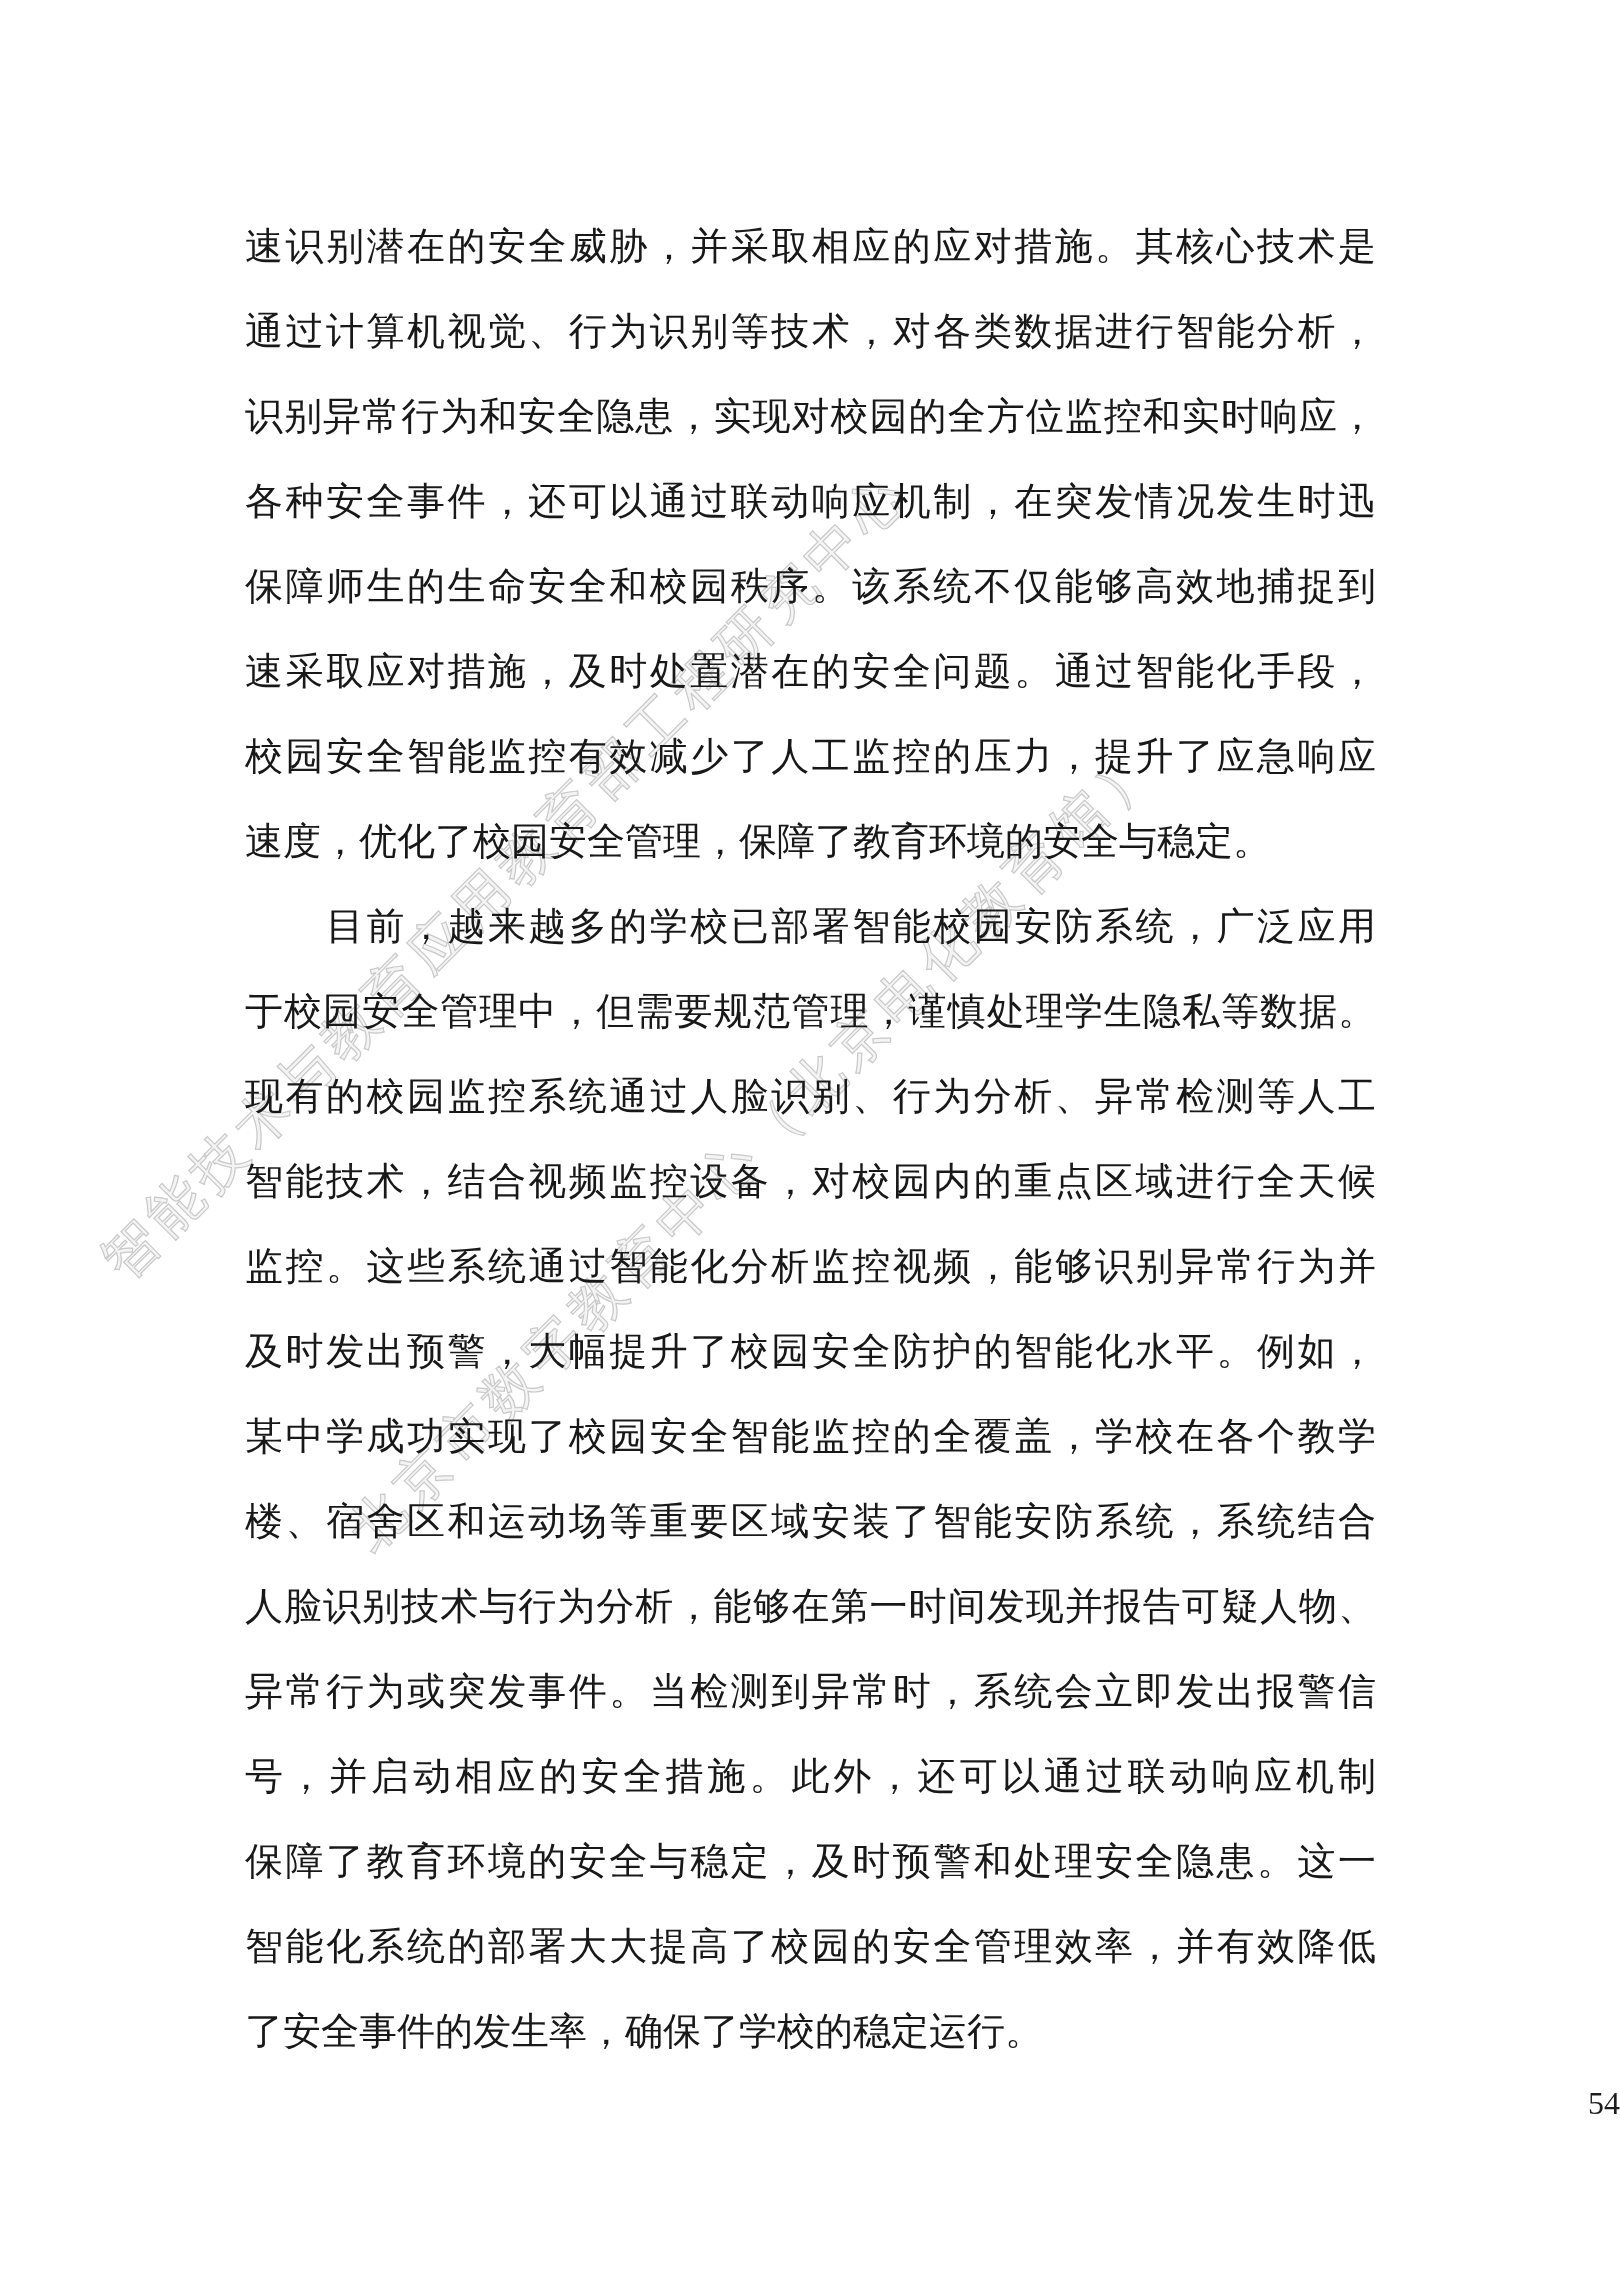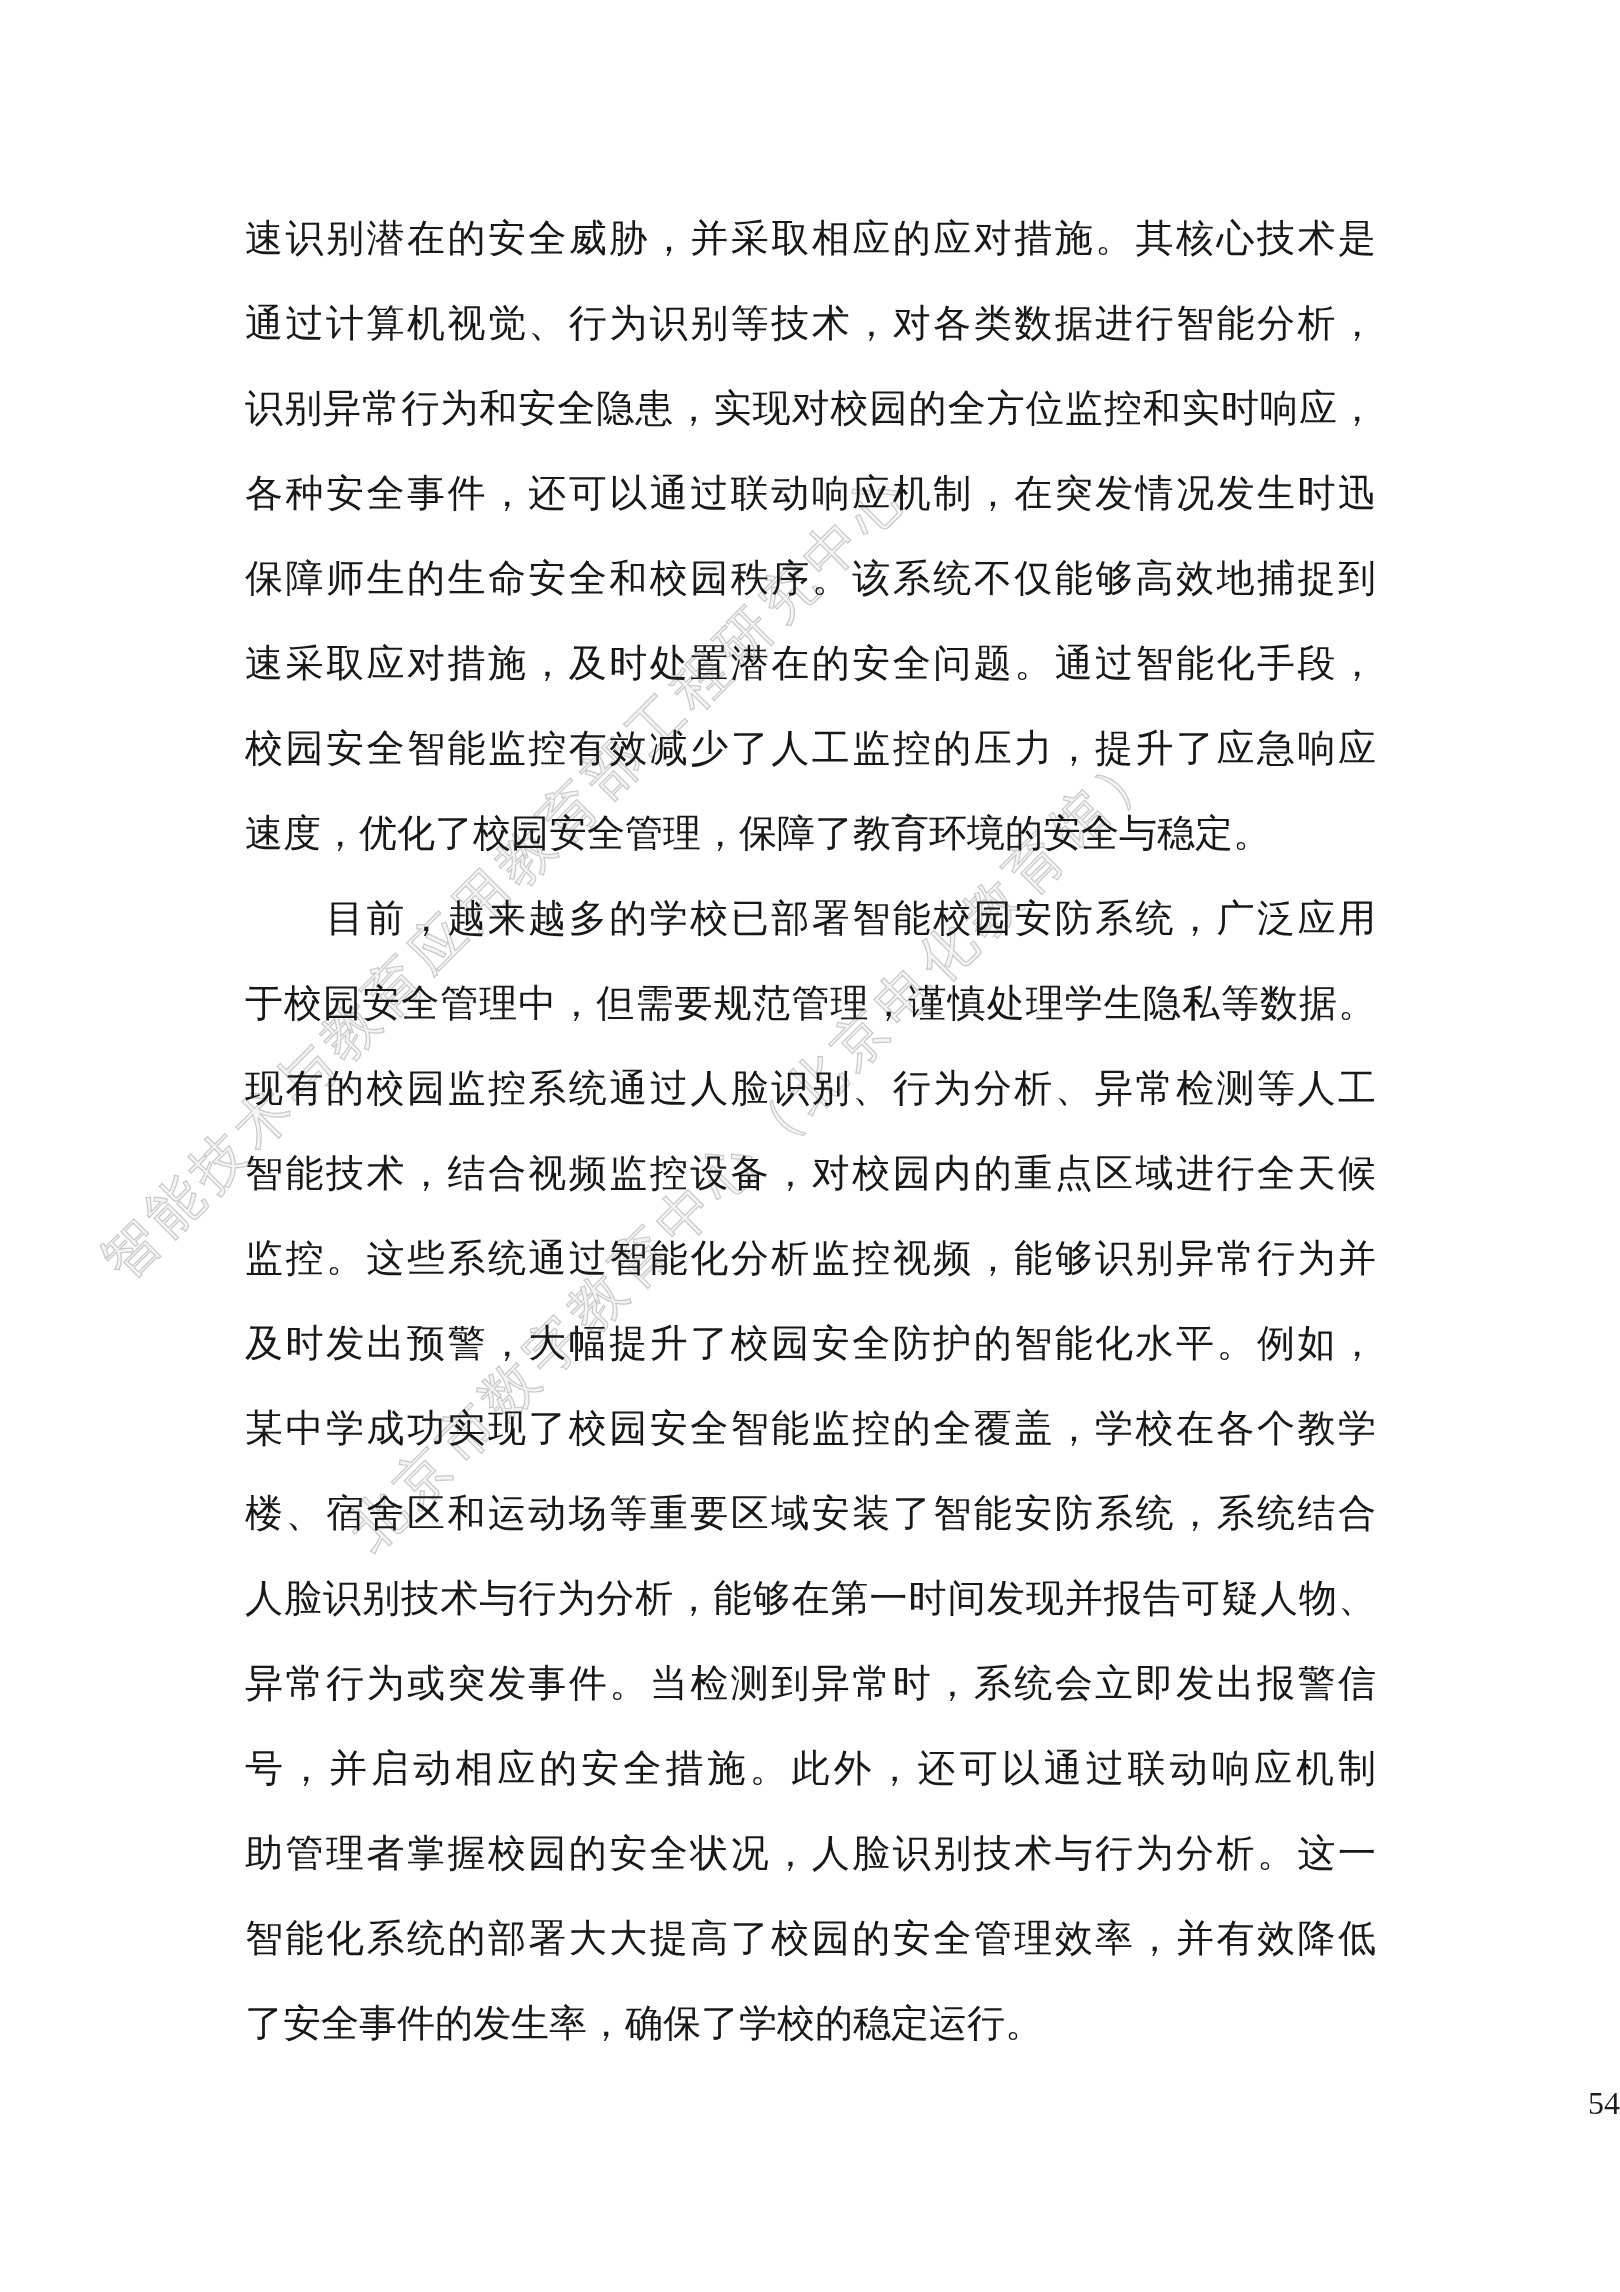--- a/index.html
+++ b/index.html
@@ -31,21 +31,21 @@
     transform: rotate(-45deg);
     transform-origin: center center;
     user-select: none;
   }
   #wm1 { left: -51px; top: 839px; }
   #wm2 { left: 196px; top: 1110px; }
 
   .content {
     position: absolute;
     left: 245px;
-    top: 196px;
+    top: 204px;
     width: 1131px;
     z-index: 1;
     color: #181818;
   }
   .text-line {
     height: 85px;
     line-height: 85px;
     font-size: 38px;
     text-align: justify;
     text-align-last: justify;
@@ -89,21 +89,21 @@
       <div class="text-line">于校园安全管理中，但需要规范管理，谨慎处理学生隐私等数据。</div>
       <div class="text-line">现有的校园监控系统通过人脸识别、行为分析、异常检测等人工</div>
       <div class="text-line">智能技术，结合视频监控设备，对校园内的重点区域进行全天候</div>
       <div class="text-line">监控。这些系统通过智能化分析监控视频，能够识别异常行为并</div>
       <div class="text-line">及时发出预警，大幅提升了校园安全防护的智能化水平。例如，</div>
       <div class="text-line">某中学成功实现了校园安全智能监控的全覆盖，学校在各个教学</div>
       <div class="text-line">楼、宿舍区和运动场等重要区域安装了智能安防系统，系统结合</div>
       <div class="text-line">人脸识别技术与行为分析，能够在第一时间发现并报告可疑人物、</div>
       <div class="text-line">异常行为或突发事件。当检测到异常时，系统会立即发出报警信</div>
       <div class="text-line">号，并启动相应的安全措施。此外，还可以通过联动响应机制</div>
-      <div class="text-line">助管理者掌握校园的安全状况，人脸识别技术与行为分析。这一</div>
+      <div class="text-line">保障了教育环境的安全与稳定，及时预警和处理安全隐患。这一</div>
       <div class="text-line">智能化系统的部署大大提高了校园的安全管理效率，并有效降低</div>
       <div class="text-line para-last">了安全事件的发生率，确保了学校的稳定运行。</div>
     </div>
 
   <div class="page-number">54</div>
 
 </div>
 
 
 </body></html>

